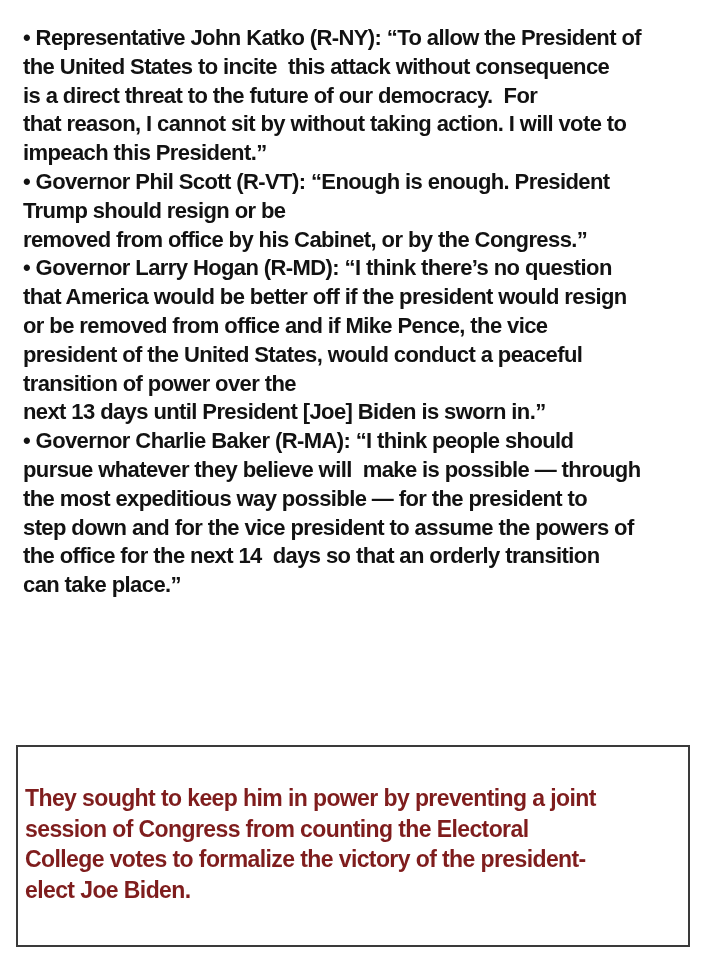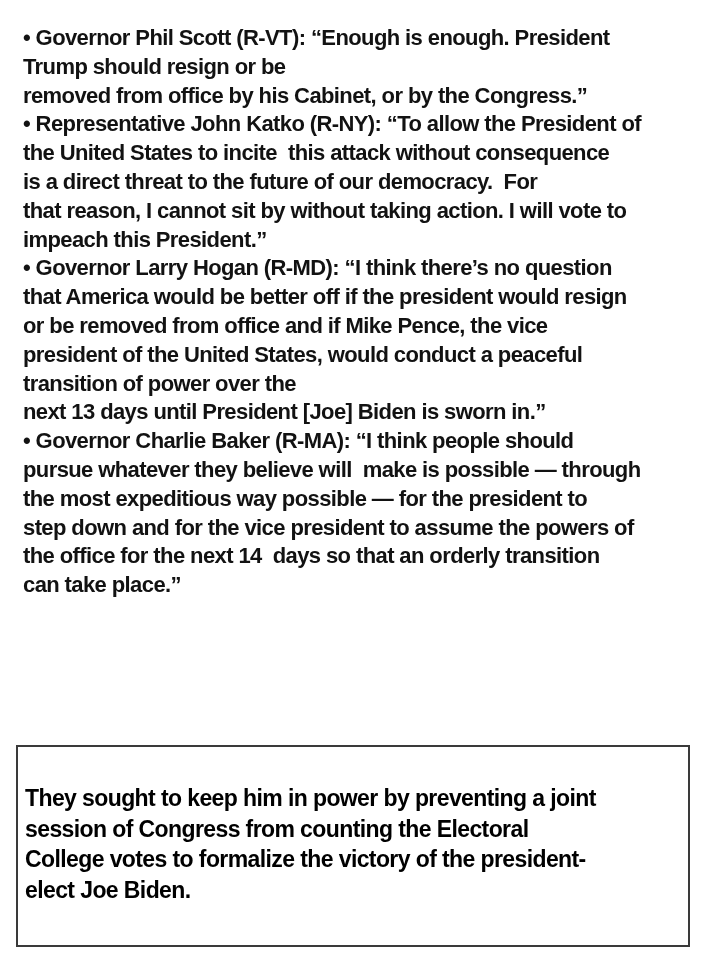--- a/index.html
+++ b/index.html
@@ -41,37 +41,37 @@
     border: 2px solid #3a3a3a;
     background: #ffffff;
     padding: 36px 8px 0 7px;
   }
   .callout-text {
     white-space: pre;
     font-size: 23px;
     line-height: 30.6px;
     letter-spacing: -0.6px;
     font-weight: bold;
-    color: #000000;
+    color: #7f1d1d;
   }
 </style>
 </head>
 <body>
 
 <div class="page">
 
   <div class="quotes">
-    <div class="quote">• Governor Phil Scott (R-VT): “Enough is enough. President
-Trump should resign or be
-removed from office by his Cabinet, or by the Congress.”</div>
     <div class="quote">• Representative John Katko (R-NY): “To allow the President of
 the United States to incite  this attack without consequence
 is a direct threat to the future of our democracy.  For
 that reason, I cannot sit by without taking action. I will vote to
 impeach this President.”</div>
+    <div class="quote">• Governor Phil Scott (R-VT): “Enough is enough. President
+Trump should resign or be
+removed from office by his Cabinet, or by the Congress.”</div>
     <div class="quote">• Governor Larry Hogan (R-MD): “I think there’s no question
 that America would be better off if the president would resign
 or be removed from office and if Mike Pence, the vice
 president of the United States, would conduct a peaceful
 transition of power over the
 next 13 days until President [Joe] Biden is sworn in.”</div>
     <div class="quote">• Governor Charlie Baker (R-MA): “I think people should
 pursue whatever they believe will  make is possible — through
 the most expeditious way possible — for the president to
 step down and for the vice president to assume the powers of

